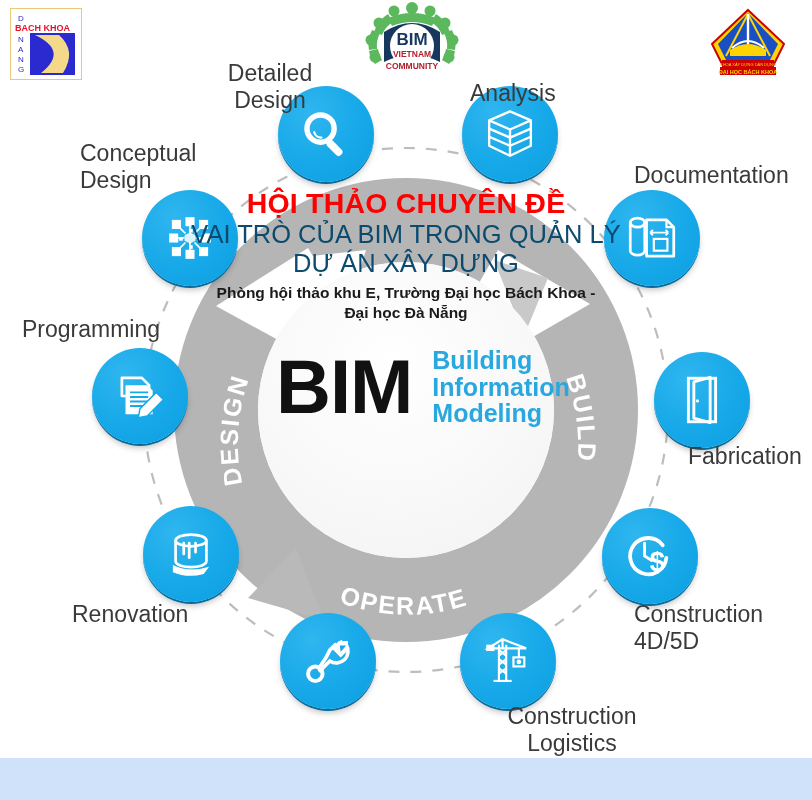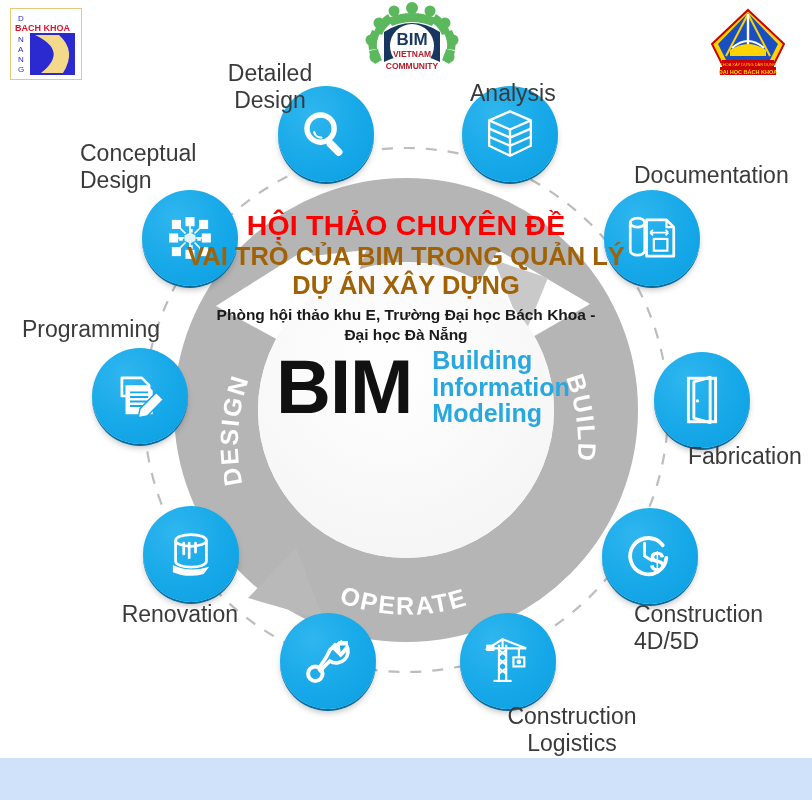--- a/index.html
+++ b/index.html
@@ -55,49 +55,49 @@
     position:absolute;color:#3a3a3a;font-size:23px;line-height:1.18;
     font-family:Liberation Sans, sans-serif;white-space:pre-line;
   }
   .lab.l-detailed   {left:190px;top:60px;width:160px;text-align:center;}
   .lab.l-analysis   {left:470px;top:60px;width:140px;text-align:left;margin-top:20px;}
   .lab.l-document   {left:634px;top:162px;width:176px;text-align:left;}
   .lab.l-fabrication{left:688px;top:443px;width:130px;text-align:left;}
   .lab.l-constr45   {left:634px;top:601px;width:140px;text-align:left;}
   .lab.l-logistics  {left:492px;top:703px;width:160px;text-align:center;}
   .lab.l-opmaint    {left:200px;top:703px;width:180px;text-align:center;}
-  .lab.l-renovation {left:88px;top:601px;width:150px;text-align:right;}
+  .lab.l-renovation {left:72px;top:601px;width:150px;text-align:left;}
   .lab.l-programming{left:22px;top:316px;width:150px;text-align:left;}
   .lab.l-conceptual {left:80px;top:140px;width:118px;}
 
   
   .bim-wrap{
     position:absolute;left:276px;top:338px;width:270px;height:98px;
     display:flex;align-items:center;
   }
   .bim-big{
     font-family:"Liberation Sans", sans-serif;
     font-weight:bold;font-size:76px;color:#111;letter-spacing:-1px;line-height:.92;
   }
   .bim-sub{
     margin-left:20px;color:#29a8e0;font-weight:bold;font-size:25px;line-height:1.06;
     font-family:"Liberation Sans", sans-serif;
   }
 
   
   .headline{
-    position:absolute;left:186px;top:188px;width:440px;text-align:center;z-index:40;margin-top:22px;
+    position:absolute;left:186px;top:188px;width:440px;text-align:center;z-index:40;
   }
   .h-red{
     color:#ff0000;font-weight:bold;font-size:28.5px;line-height:1.12;
     font-family:"Liberation Sans", sans-serif;letter-spacing:.2px;
     white-space:nowrap;
   }
   .h-red2{
-    color:#a16207;font-weight:bold;font-size:25.5px;line-height:1.14;
+    color:#0c4a6e;font-weight:normal;font-size:25.5px;line-height:1.14;
     font-family:"Liberation Sans", sans-serif;
   }
   .h-black{
     color:#1a1a1a;font-weight:bold;font-size:15.5px;line-height:1.32;margin-top:5px;
     font-family:"Liberation Sans", sans-serif;
   }
 </style>
 </head>
 <body>
 

